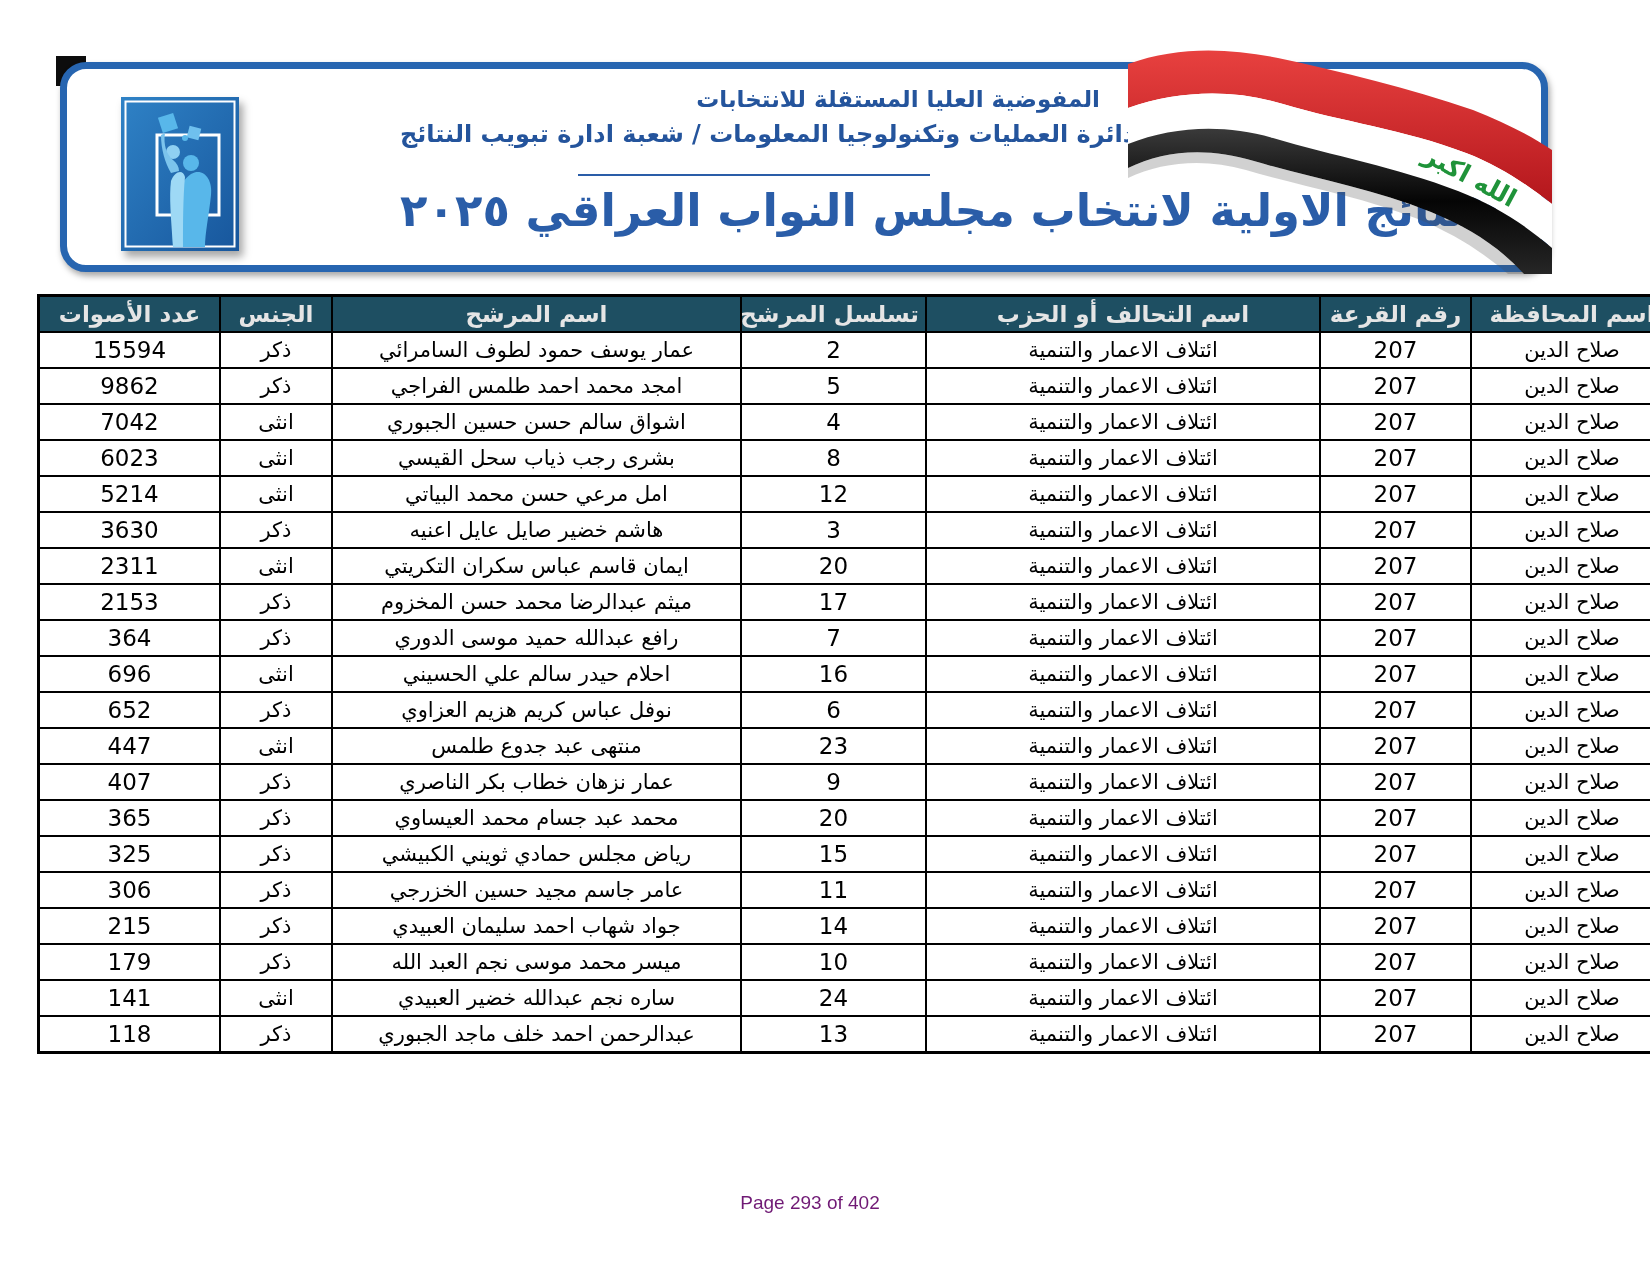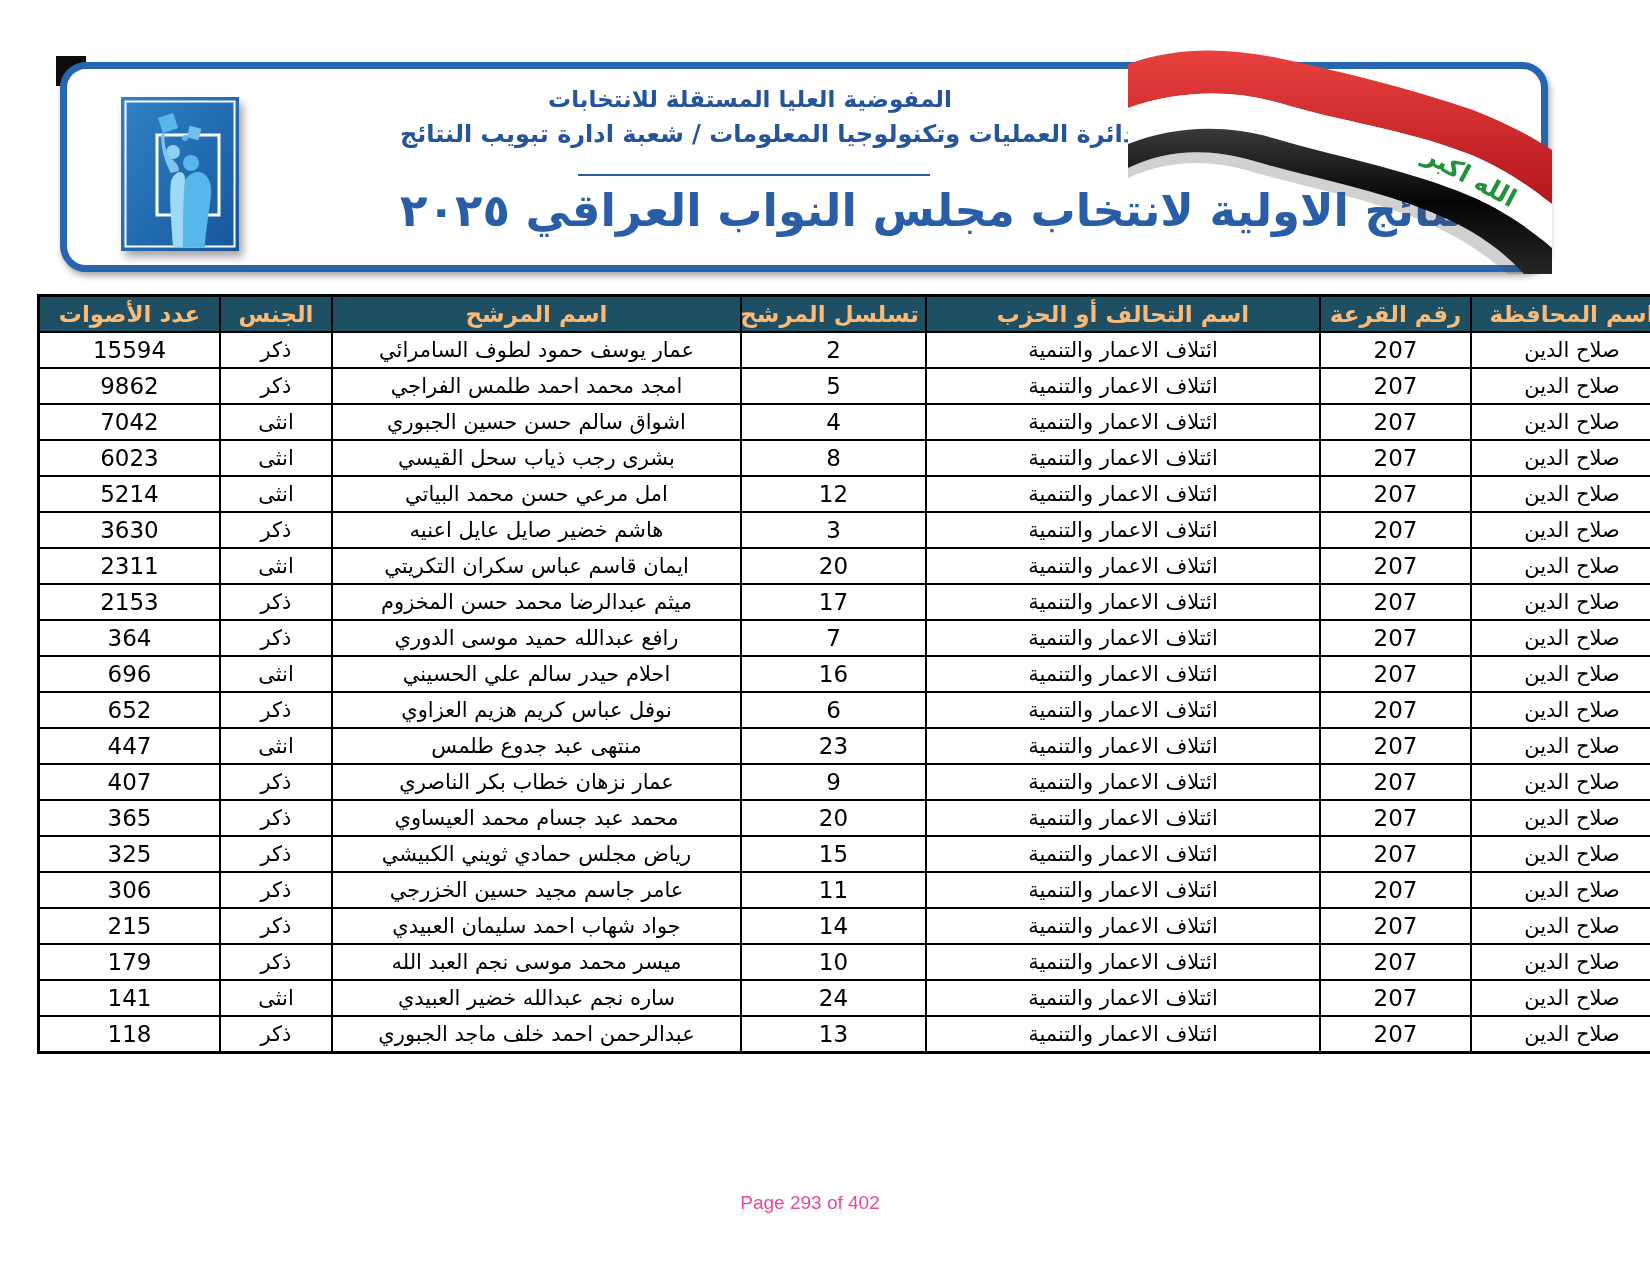--- a/index.html
+++ b/index.html
@@ -17,21 +17,21 @@
     position:absolute;left:60px;top:62px;width:1488px;height:210px;
     border:7px solid #2765b0;border-radius:26px;background:#ffffff;
     box-sizing:border-box;z-index:2;
     box-shadow:2px 4px 6px rgba(0,0,0,0.35);
   }
   .logo{
     position:absolute;left:121px;top:97px;width:118px;height:154px;z-index:3;
     box-shadow:4px 6px 8px rgba(0,0,0,0.35);
   }
   .org-lines{
-    position:absolute;left:400px;top:86px;width:700px;text-align:center;
+    position:absolute;left:400px;top:86px;width:700px;text-align:right;
     color:#24549c;z-index:3;
   }
   .org-line1{font-size:23px;font-weight:700;white-space:nowrap;}
   .org-line2{font-size:24px;font-weight:600;white-space:nowrap;margin-top:8px;}
   .org-divider{
     position:absolute;left:578px;top:174px;width:352px;height:0;
     border-top:2px solid #2a5da8;z-index:3;
   }
   .main-title{
     position:absolute;left:400px;top:184px;width:1000px;text-align:center;
@@ -39,21 +39,21 @@
   }
   .flag{position:absolute;left:1128px;top:42px;width:424px;height:232px;z-index:4;}
 
   
   .results-table{
     position:absolute;left:37px;top:294px;width:1536px;z-index:1;
     border-collapse:collapse;table-layout:fixed;direction:rtl;
     border:3px solid #000;
   }
   .results-table th{
-    background:#1e4f62;color:#fdba74;font-weight:700;font-size:23px;
+    background:#1e4f62;color:#e5e5e5;font-weight:700;font-size:23px;
     border:2px solid #000;height:34px;padding:0 6px;
     white-space:nowrap;overflow:hidden;
   }
   .results-table td{
     border:2px solid #000;height:34px;padding:0 6px;text-align:center;
     color:#000;font-size:21px;background:#fff;
     white-space:nowrap;overflow:hidden;vertical-align:middle;
   }
   .results-table td.col-votes,
   .results-table td.col-lottery,
@@ -62,21 +62,21 @@
   .col-lottery{width:137px;margin-left:16px;}
   .col-coalition{width:380px;}
   .col-sequence{width:171px;}
   .col-name{width:395px;}
   .col-gender{width:98px;}
   .col-votes{width:167px;}
 
   
   .footer{
     position:absolute;left:0;top:1192px;width:1620px;text-align:center;
-    font-family:"Liberation Sans",sans-serif;font-size:19px;color:#ec4899;
+    font-family:"Liberation Sans",sans-serif;font-size:19px;color:#701a75;
   }
 </style>
 </head>
 <body>
 
 <div class="page">
 
   <div class="corner-wedge"></div>
 
   <div class="banner"></div>

